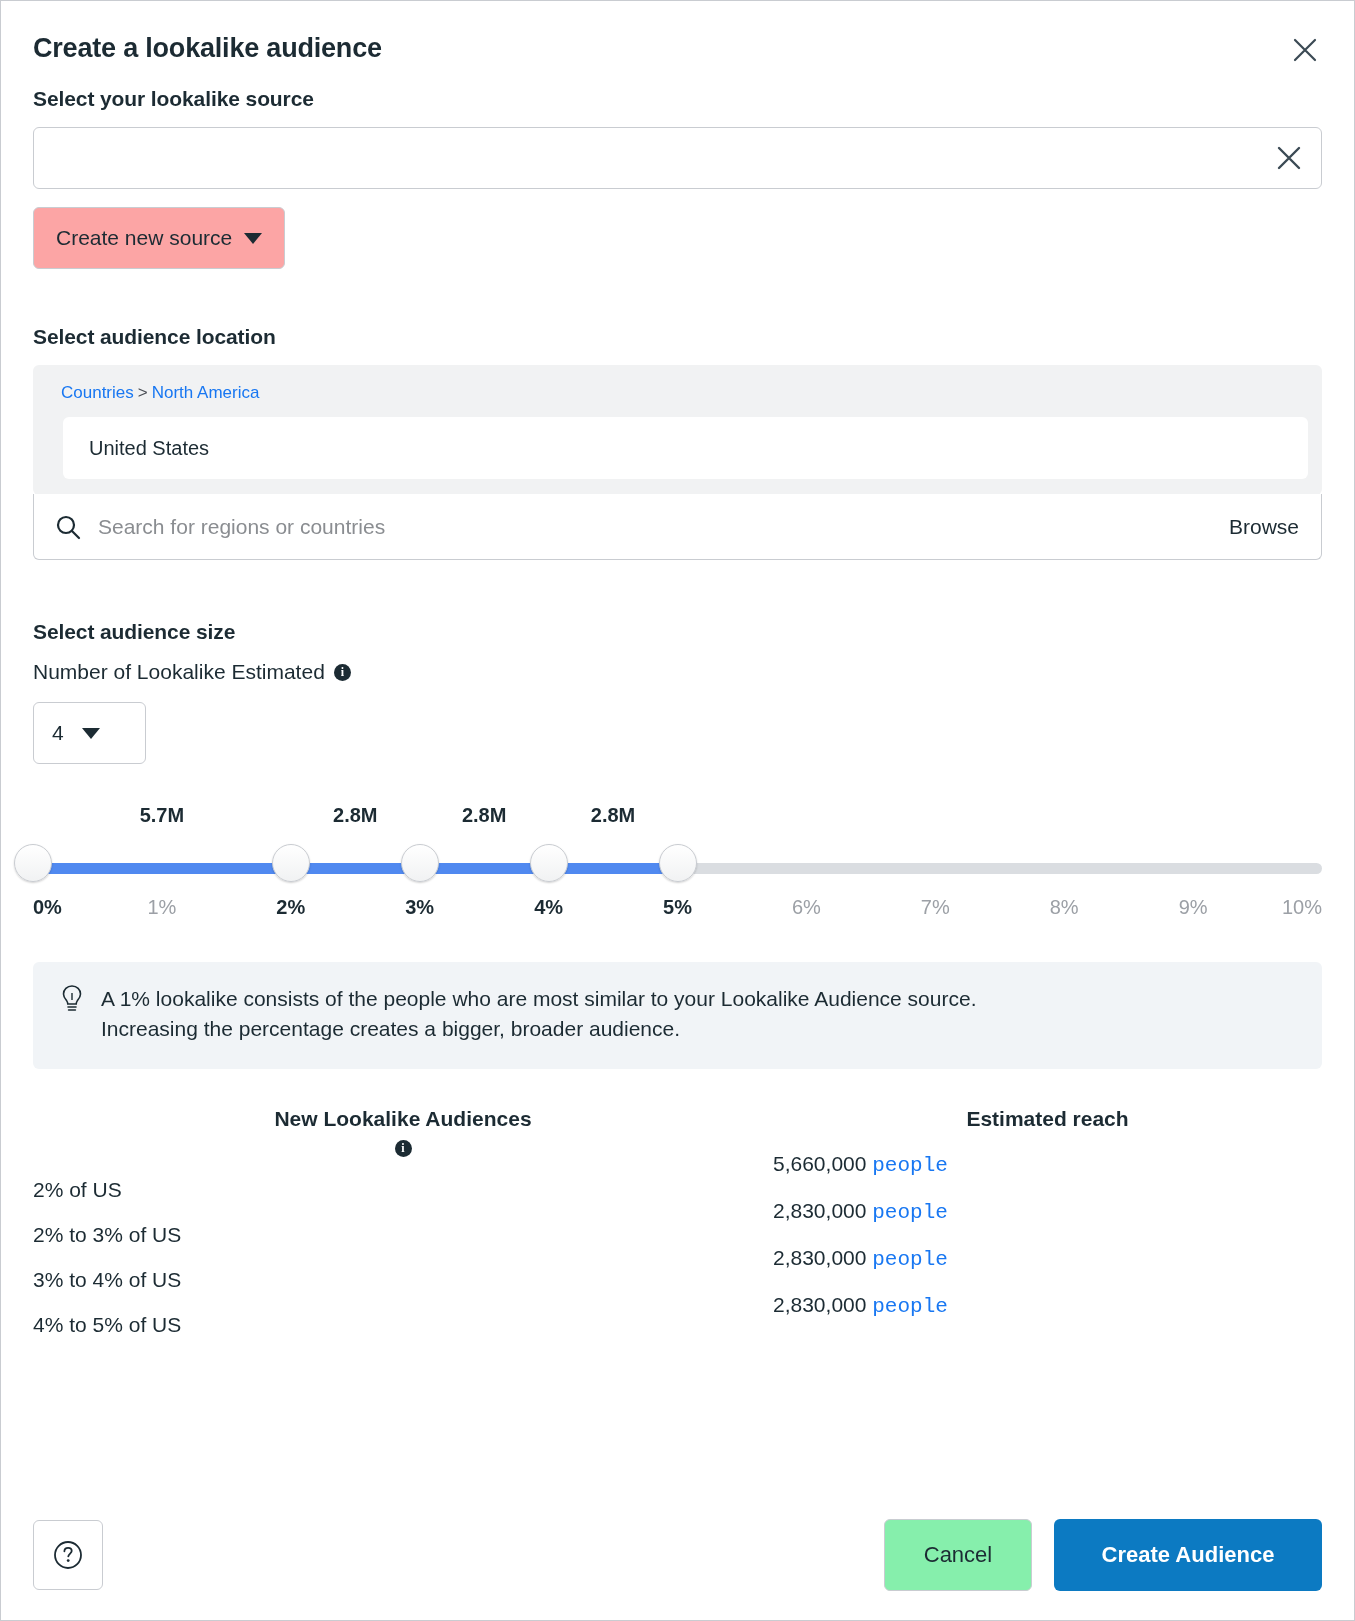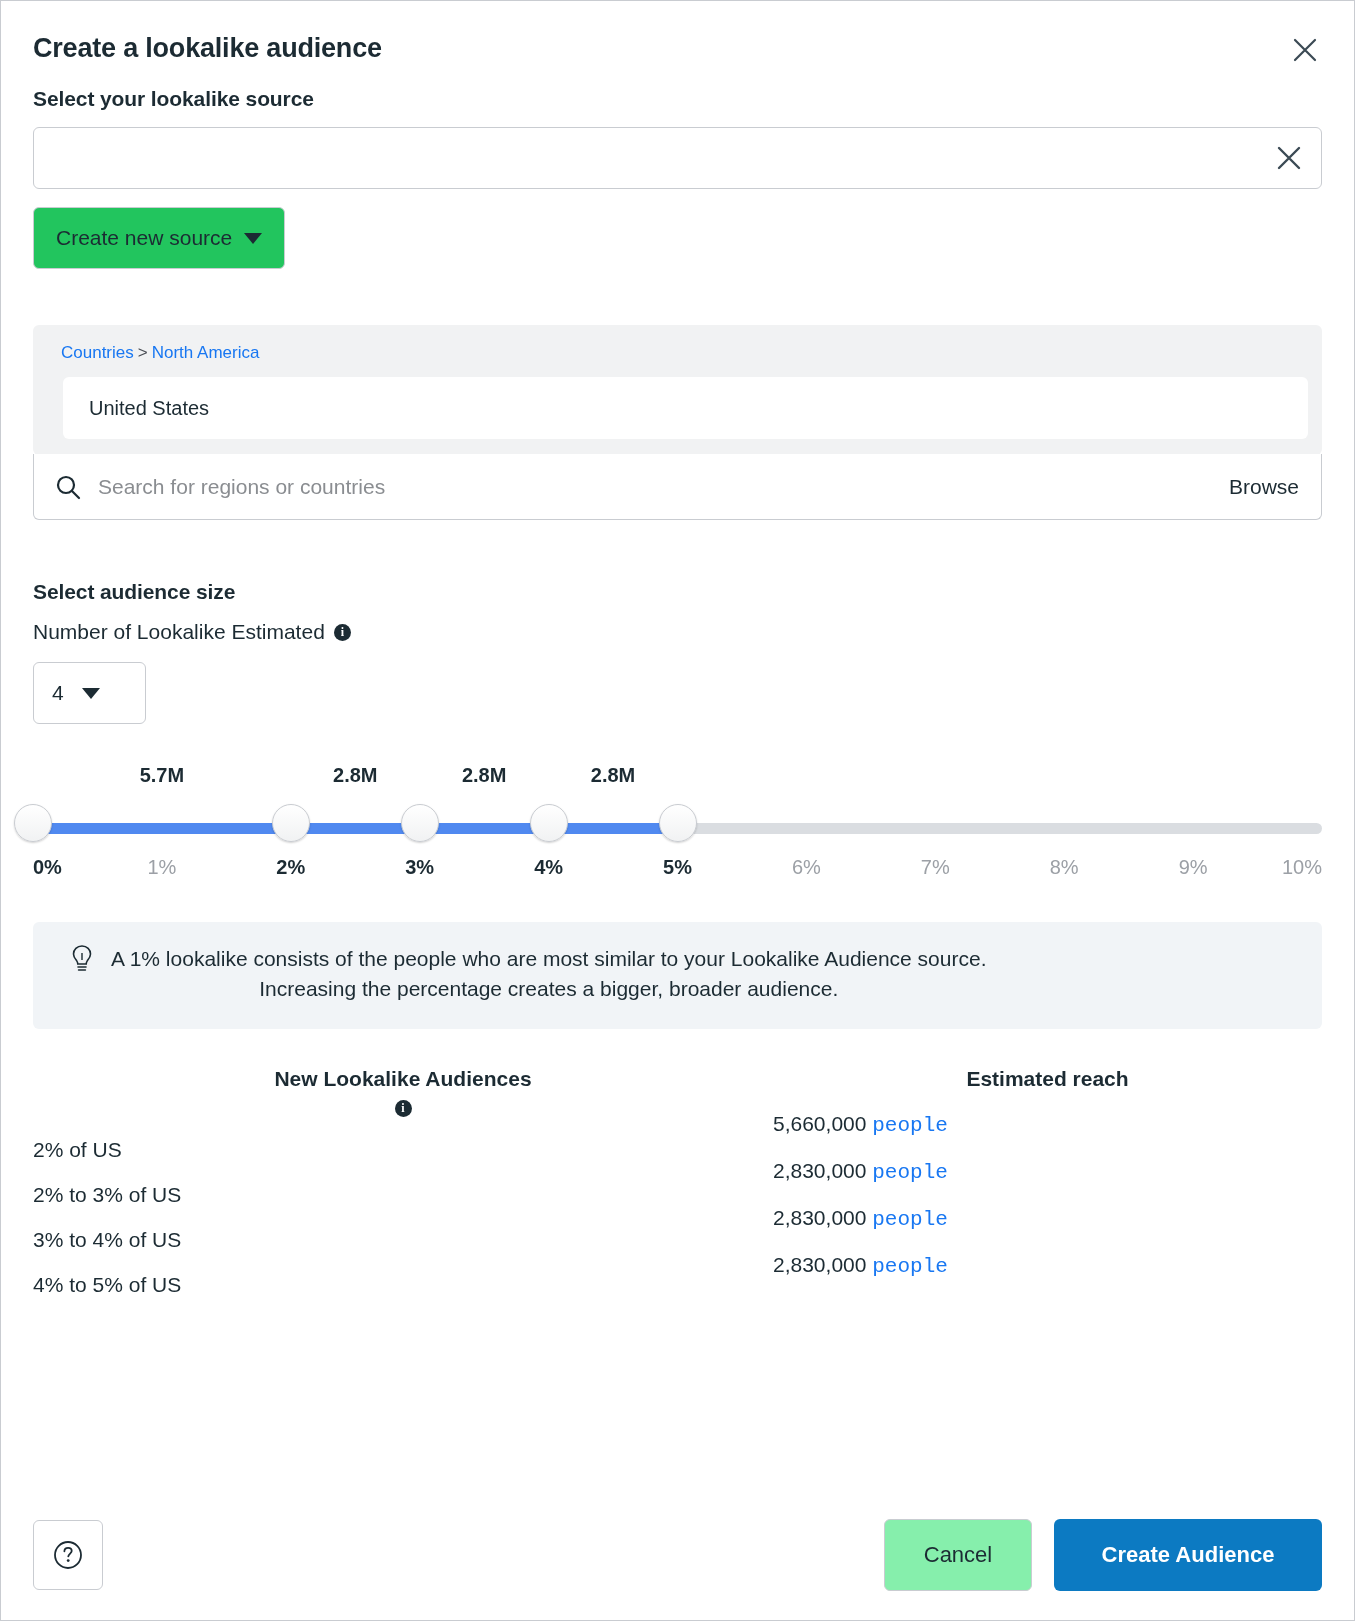--- a/index.html
+++ b/index.html
@@ -84,21 +84,21 @@
     cursor: pointer;
     background: none;
     border: none;
   }
 
   .create-source-btn {
     margin-top: 18px;
     height: 62px;
     border: 1px solid #c9ccd1;
     border-radius: 6px;
-    background: #22c55e;
+    background: #fca5a5;
     display: inline-flex;
     align-items: center;
     gap: 12px;
     padding: 0 22px;
     font-size: 21px;
     color: #1c2b33;
     cursor: pointer;
     font-family: "Liberation Sans", sans-serif;
   }
   .caret-down {
@@ -274,24 +274,23 @@
     white-space: nowrap;
   }
   .tick-active { color: #1c2b33; font-weight: bold; }
   .tick-dim { color: #9ca0a6; }
 
   
   .tip-box {
     margin-top: 38px;
     background: #f1f4f7;
     border-radius: 6px;
-    padding: 22px 24px 24px 36px;
+    padding: 22px 24px 24px 26px;
     display: flex;
     gap: 16px;
-    text-align: center;
   }
   .tip-text {
     font-size: 21px;
     line-height: 1.45;
     color: #1c2b33;
   }
 
   
   .aud-table {
     margin-top: 38px;
@@ -391,20 +390,21 @@
           </svg>
         </button>
       </div>
       <button class="create-source-btn">
         <span>Create new source</span>
         <span class="caret-down"></span>
       </button>
     </div>
 
     <div class="location-section">
+      <div class="section-label">Select audience location</div>
       <div class="location-panel">
         <div class="breadcrumb">
           <a>Countries</a><span class="sep">&gt;</span><a>North America</a>
         </div>
         <div class="location-chip">
           <span>United States</span>
         </div>
       </div>
       <div class="search-row">
         <span class="search-icon">

